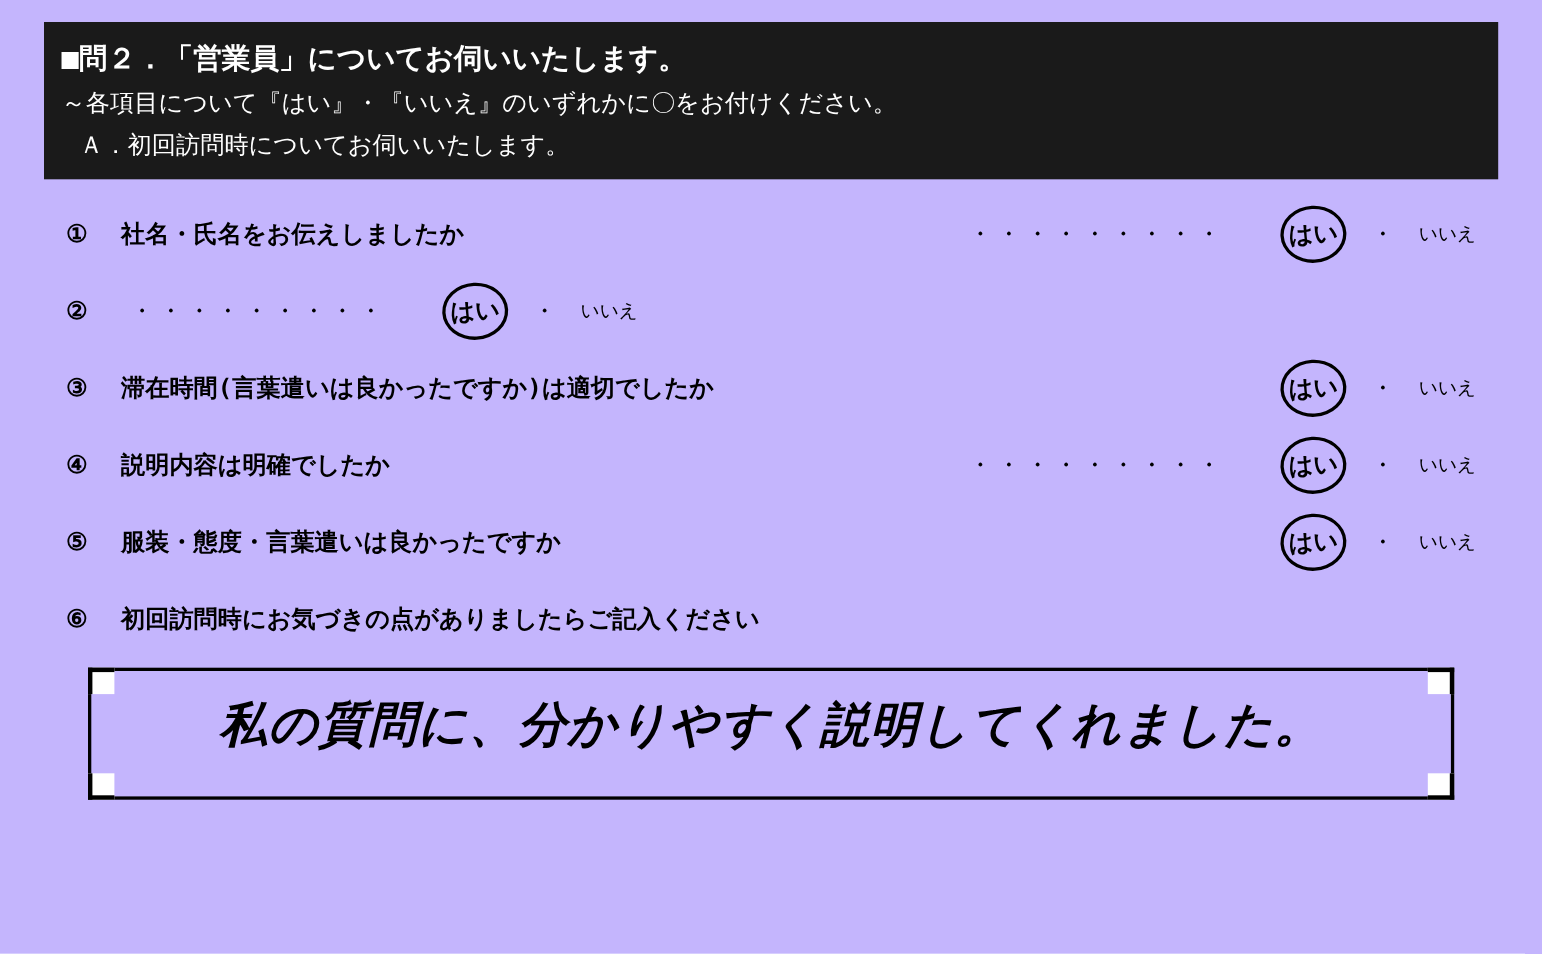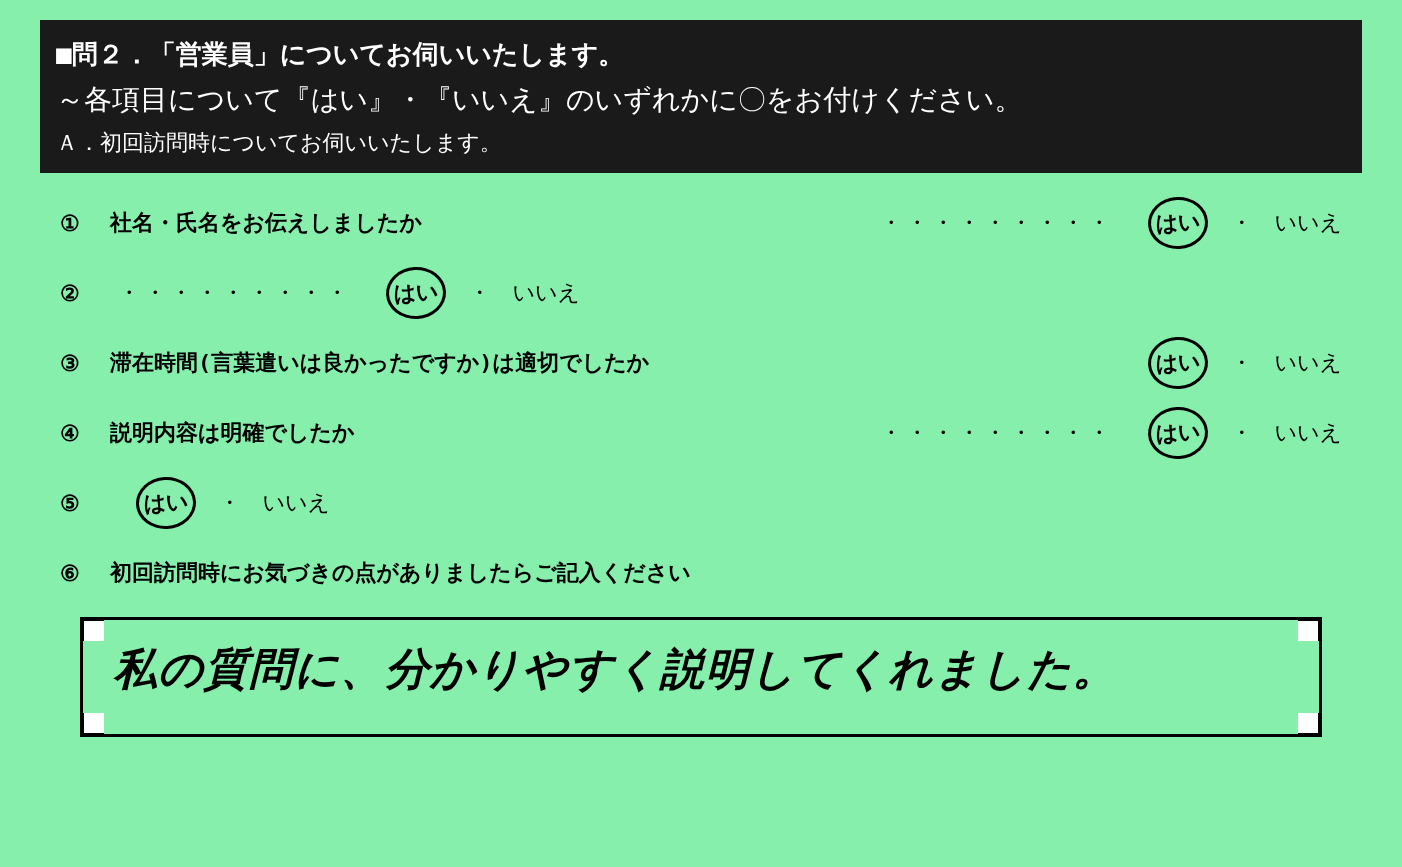--- a/index.html
+++ b/index.html
@@ -12,46 +12,47 @@
       width: 1402px;
       height: 867px;
       background: #ffffff;
       font-family: 'MS Gothic', 'Yu Gothic', 'Meiryo', monospace;
       overflow: hidden;
     }
 
     .page {
       width: 1402px;
       height: 867px;
-      background: #86efac;
+      background: #c4b5fd;
       padding: 20px 40px;
     }
 
     .header-block {
       background: #1a1a1a;
       color: #ffffff;
       padding: 12px 16px;
       margin-bottom: 24px;
       line-height: 1.7;
     }
 
     .header-block .title-line {
       font-size: 26px;
       font-weight: bold;
       color: #ffffff;
     }
 
     .header-block .subtitle-line {
-      font-size: 28px;
+      font-size: 22px;
       color: #ffffff;
     }
 
     .header-block .section-line {
       font-size: 22px;
       color: #ffffff;
+      margin-left: 16px;
     }
 
     .questions-area {
       padding: 0 20px;
     }
 
     .question-row {
       display: flex;
       align-items: center;
       margin-bottom: 18px;
@@ -101,32 +102,33 @@
       
       transform: rotate(-3deg);
     }
 
     .bullet-dot {
       font-size: 22px;
       margin: 0 6px;
     }
 
     .iie-text {
-      font-size: 22px;
+      font-size: 17px;
       font-family: 'MS Gothic', 'Yu Gothic', 'Meiryo', monospace;
     }
 
     
     .hw-content {
       font-size: 44px;
       font-style: italic;
       font-weight: bold;
       color: #000;
       font-family: 'Segoe Script', 'Brush Script MT', cursive;
       letter-spacing: 1px;
+      text-align: center;
     }
   </style>
 </head>
 <body>
 
 <div class="page">
 
   <div class="header-block">
     <div class="title-line">■問２．「営業員」についてお伺いいたします。</div>
     <div class="subtitle-line">～各項目について『はい』・『いいえ』のいずれかに〇をお付けください。</div>
@@ -172,20 +174,21 @@
       <span class="dots-area">・・・・・・・・・</span>
       <div class="answer-area">
         <span class="circled-hai">はい</span>
         <span class="bullet-dot">・</span>
         <span class="iie-text">いいえ</span>
       </div>
     </div>
 
     <div class="question-row">
       <span class="question-number">⑤</span>
+      <span class="question-text">服装・態度・言葉遣いは良かったですか</span>
       <div class="answer-area">
         <span class="circled-hai">はい</span>
         <span class="bullet-dot">・</span>
         <span class="iie-text">いいえ</span>
       </div>
     </div>
 
     <div class="question-row">
       <span class="question-number">⑥</span>
       <span class="question-text">初回訪問時にお気づきの点がありましたらご記入ください</span>

